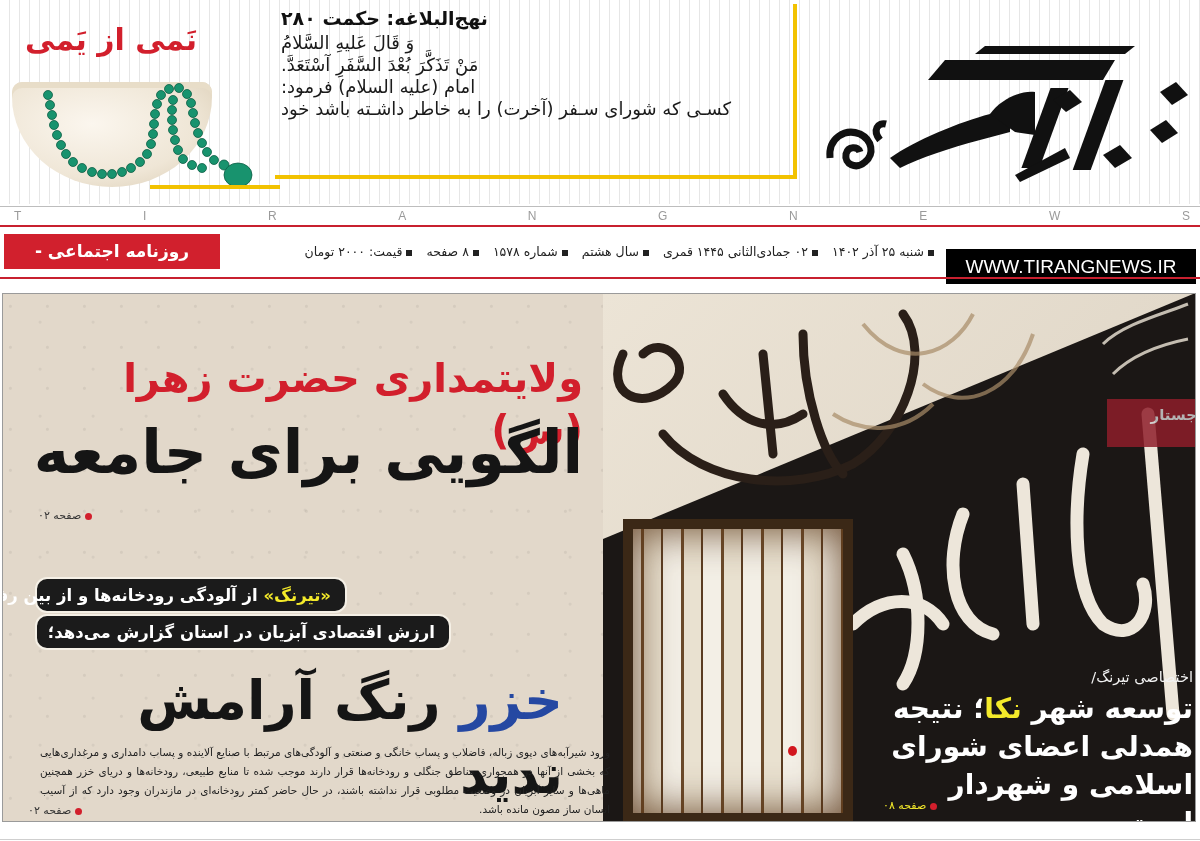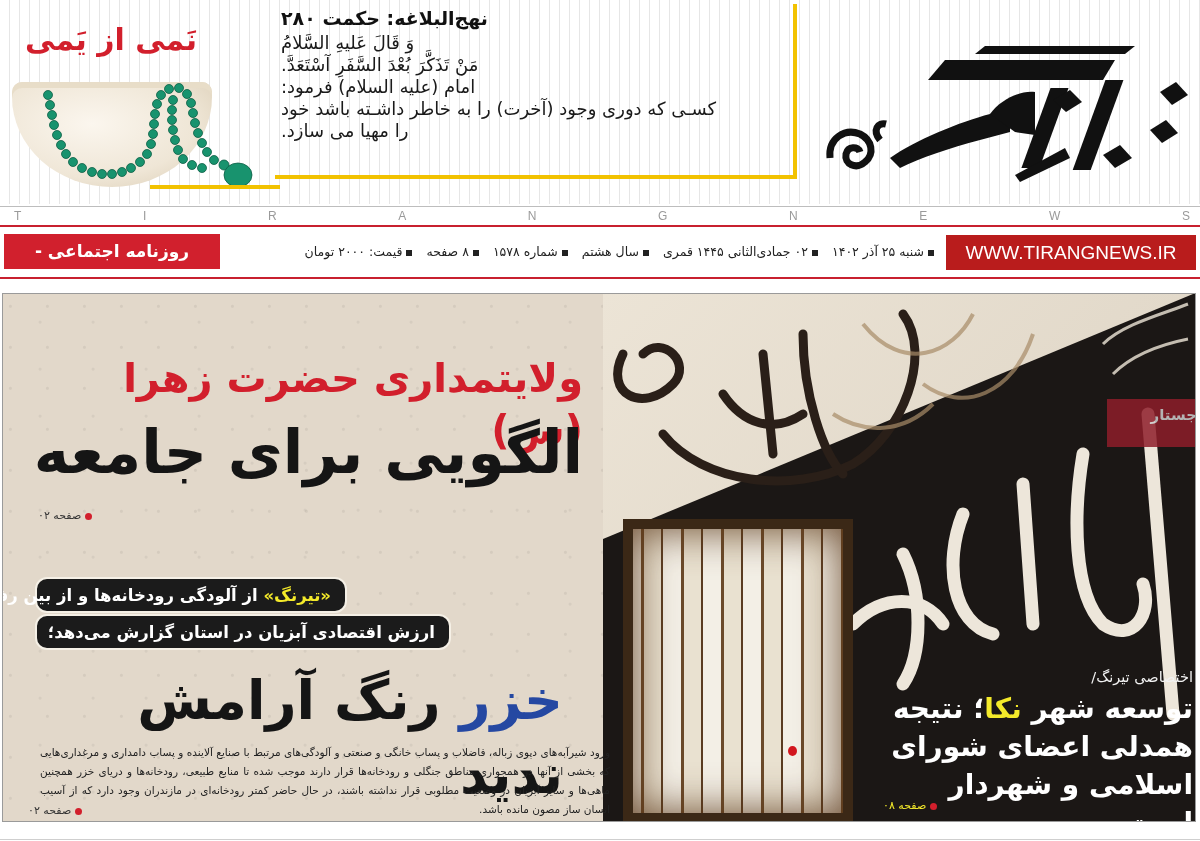--- a/index.html
+++ b/index.html
@@ -43,21 +43,21 @@
     font-family: "Liberation Sans", sans-serif; font-size: 12px; color: #9a9a9a; line-height: 19px;
   }
 
   
   .info-bar { position: absolute; left: 0; top: 229px; width: 1200px; height: 50px; }
   .genre-box {
     position: absolute; left: 4px; top: 5px; width: 216px; height: 35px; background: #d1202d;
     color: #fff; direction: rtl; text-align: center; font-size: 17px; font-weight: bold; line-height: 35px;
   }
   .site-box {
-    position: absolute; left: 946px; top: 6px; width: 250px; height: 35px; background: #b91c1c;
+    position: absolute; left: 946px; top: 20px; width: 250px; height: 35px; background: #000000;
     color: #fff; text-align: center; font-family: "Liberation Sans", sans-serif; font-size: 19px; line-height: 35px;
   }
   .issue-info {
     position: absolute; left: 228px; top: 5px; width: 714px; height: 35px; direction: rtl;
     display: flex; align-items: center; justify-content: flex-start; gap: 14px;
     font-size: 12.5px; color: #222; padding-right: 8px; white-space: nowrap;
   }
   .issue-info .sq { display: inline-block; width: 6px; height: 6px; background: #222; margin-left: 4px; vertical-align: middle; }
   .info-rule { position: absolute; left: 0; top: 48px; width: 1200px; height: 2px; background: #c8202f; }
 
@@ -173,22 +173,21 @@
       <ellipse cx="208" cy="105" rx="14" ry="12"></ellipse>
     </g>
   </svg>
   <div class="yellow-rule"></div>
 
   <div class="quote-box">
     <div class="quote-title">نهج‌البلاغه: حکمت ۲۸۰</div>
     <div class="quote-line">وَ قَالَ عَلیهِ السَّلامُ</div>
     <div class="quote-line">مَنْ تَذَکَّرَ بُعْدَ السَّفَرِ آسْتَعَدَّ.</div>
     <div class="quote-line">امام (علیه السلام) فرمود:</div>
-    <div class="quote-line">کسـی که دوری وجود (آخرت) را به خاطر داشـته باشد خود</div>
-    <div class="quote-line">را مهیا می سازد.</div>
+    <div class="quote-line">کسـی که شورای سـفر (آخرت) را به خاطر داشـته باشد خود</div>
   </div>
 
   <svg class="logo" viewBox="0 0 375 150" aria-label="logo">
     <title>تیرنگ</title>
     <g fill="#111">
       <polygon points="165,6 315,6 305,14 155,14"></polygon>
       <polygon points="125,20 295,20 283,40 108,40"></polygon>
       <path d="M70,118 C95,100 140,82 170,74 L190,68 L190,92 L160,100 C130,108 100,118 80,128 Z"></path>
       <path d="M170,74 C180,60 200,50 215,52 L215,95 L195,92 Z"></path>
       <rect x="248" y="48" width="18" height="80" transform="skewX(-20)"></rect>

